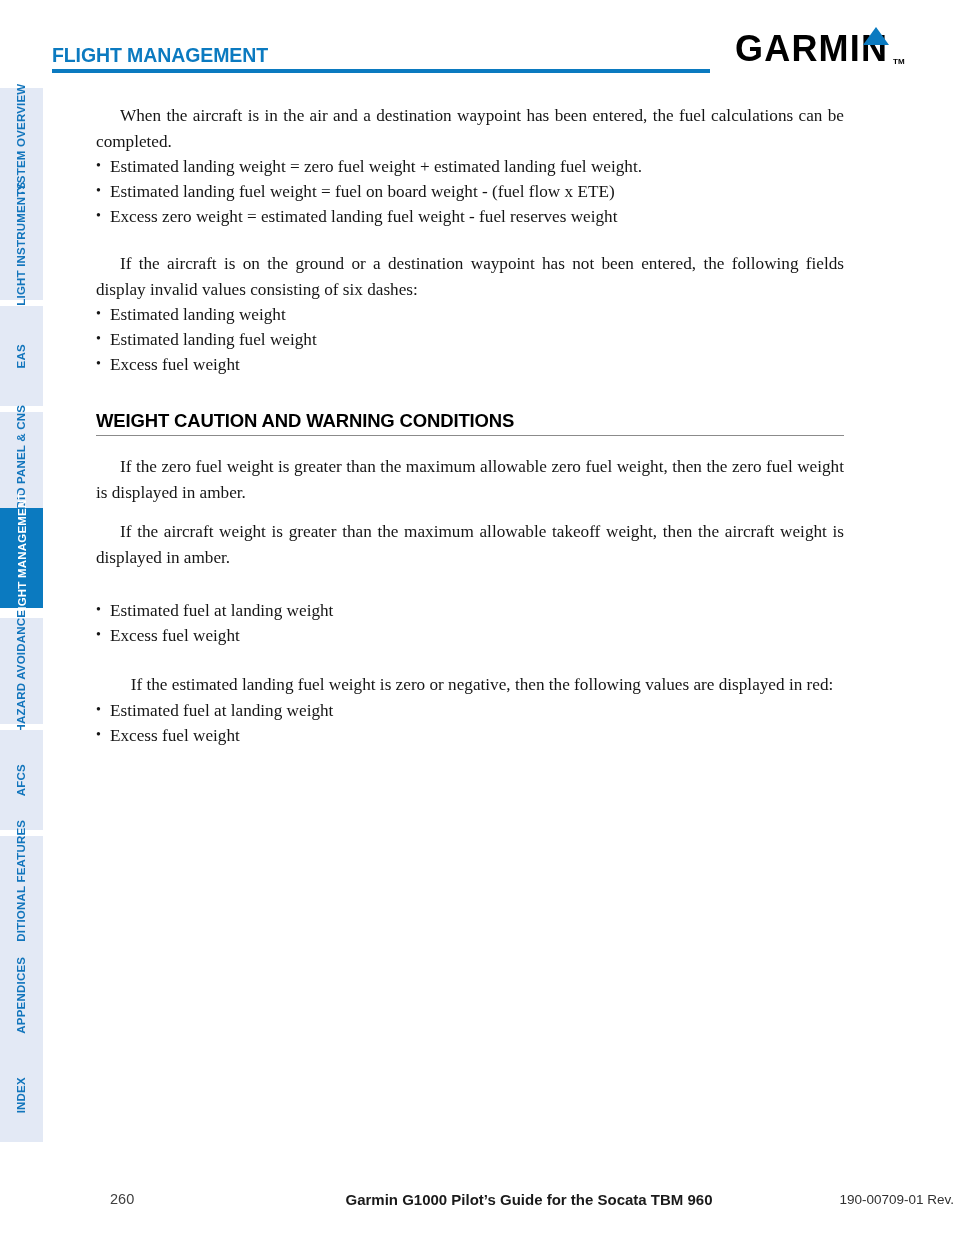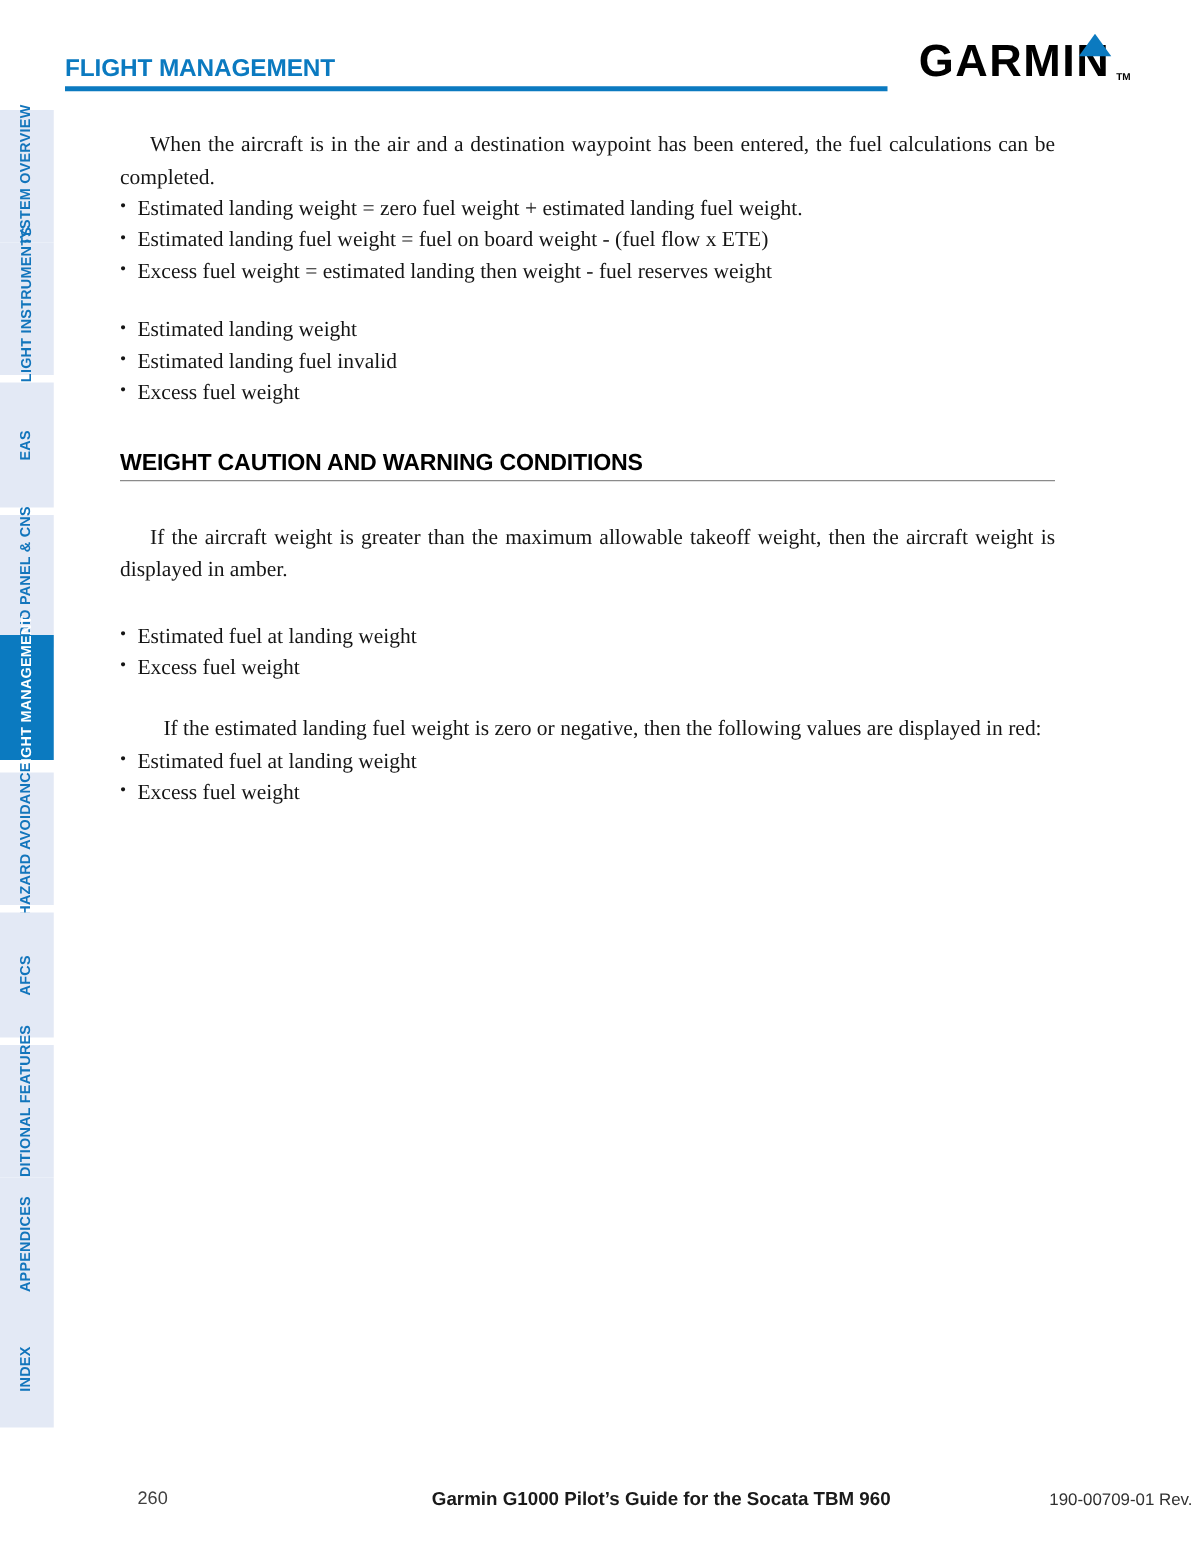--- a/index.html
+++ b/index.html
@@ -277,39 +277,41 @@
   <div id="garmin-tm">TM</div>
 </div>
 
 <div id="content">
 
   <p class="body-para">When the aircraft is in the air and a destination waypoint has been entered, the fuel calculations can be completed.</p>
 
   <ul class="bullets">
     <li>Estimated landing weight =  zero fuel weight +  estimated landing fuel weight.</li>
     <li>Estimated landing fuel weight =  fuel on board weight - (fuel flow x ETE)</li>
-    <li>Excess fuel weight =  estimated landing then weight - fuel reserves weight</li>
+    <li>Excess zero weight =  estimated landing fuel weight - fuel reserves weight</li>
   </ul>
 
   <div class="spacer-22"></div>
 
+  <p class="body-para">If the aircraft is on the ground or a destination waypoint has not been entered, the following fields display invalid values consisting of six dashes:</p>
 
   <ul class="bullets">
     <li>Estimated landing weight</li>
-    <li>Estimated landing fuel invalid</li>
+    <li>Estimated landing fuel weight</li>
     <li>Excess fuel weight</li>
   </ul>
 
   <div class="section-heading-wrap">
     <h2 class="section-heading">WEIGHT CAUTION AND WARNING CONDITIONS</h2>
     <div class="section-rule"></div>
   </div>
 
   <div class="spacer-18"></div>
 
+  <p class="body-para">If the zero fuel weight is greater than the maximum allowable zero fuel weight, then the zero fuel weight is displayed in amber.</p>
 
   <div class="spacer-14"></div>
 
   <p class="body-para">If the aircraft weight is greater than the maximum allowable takeoff weight, then the aircraft weight is displayed in amber.</p>
 
   <div class="spacer-14"></div>
 
 
   <div class="spacer-14"></div>
 

